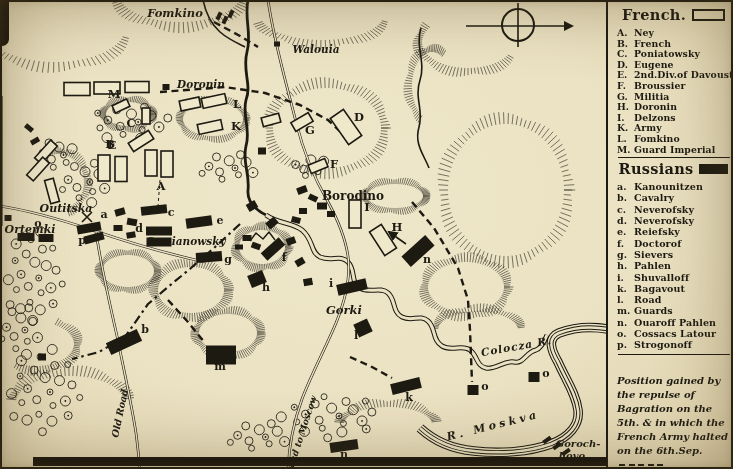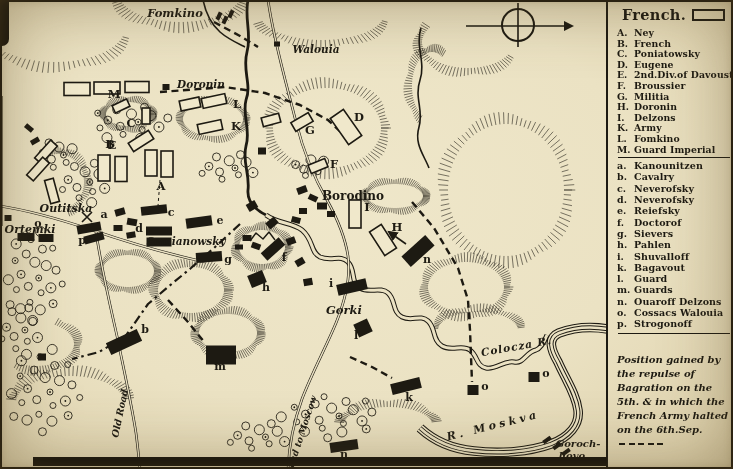--- a/index.html
+++ b/index.html
@@ -1846,20 +1846,24 @@
         <div class="row">
           <span class="k">L.</span>
           <span class="n">Fomkino</span>
         </div>
         <div class="row">
           <span class="k">M.</span>
           <span class="n">Guard Imperial</span>
         </div>
       </div>
     <hr class="rule">
+    <div class="lg-h">
+      <span class="t">Russians</span>
+      <span class="sym-ru"></span>
+    </div>
     <div id="russian-list">
         <div class="row">
           <span class="k">a.</span>
           <span class="n">Kanounitzen</span>
         </div>
         <div class="row">
           <span class="k">b.</span>
           <span class="n">Cavalry</span>
         </div>
         <div class="row">
@@ -1889,33 +1893,33 @@
         <div class="row">
           <span class="k">i.</span>
           <span class="n">Shuvalloff</span>
         </div>
         <div class="row">
           <span class="k">k.</span>
           <span class="n">Bagavout</span>
         </div>
         <div class="row">
           <span class="k">l.</span>
-          <span class="n">Guard</span>
+          <span class="n">Road</span>
         </div>
         <div class="row">
           <span class="k">m.</span>
           <span class="n">Guards</span>
         </div>
         <div class="row">
           <span class="k">n.</span>
-          <span class="n">Ouaroff Delzons</span>
+          <span class="n">Ouaroff Pahlen</span>
         </div>
         <div class="row">
           <span class="k">o.</span>
-          <span class="n">Cossacs Walouia</span>
+          <span class="n">Cossacs Latour</span>
         </div>
         <div class="row">
           <span class="k">p.</span>
           <span class="n">Strogonoff</span>
         </div>
       </div>
     <hr class="rule">
     <div class="note" id="note-0">Position gained by the repulse of Bagration on the 5th. &amp; in which the French Army halted on the 6th.Sep.<span class="dash-line"></span></div>
     <div class="note" id="note-1">Position of the Russian Army after the Battle</div>
   </div>

